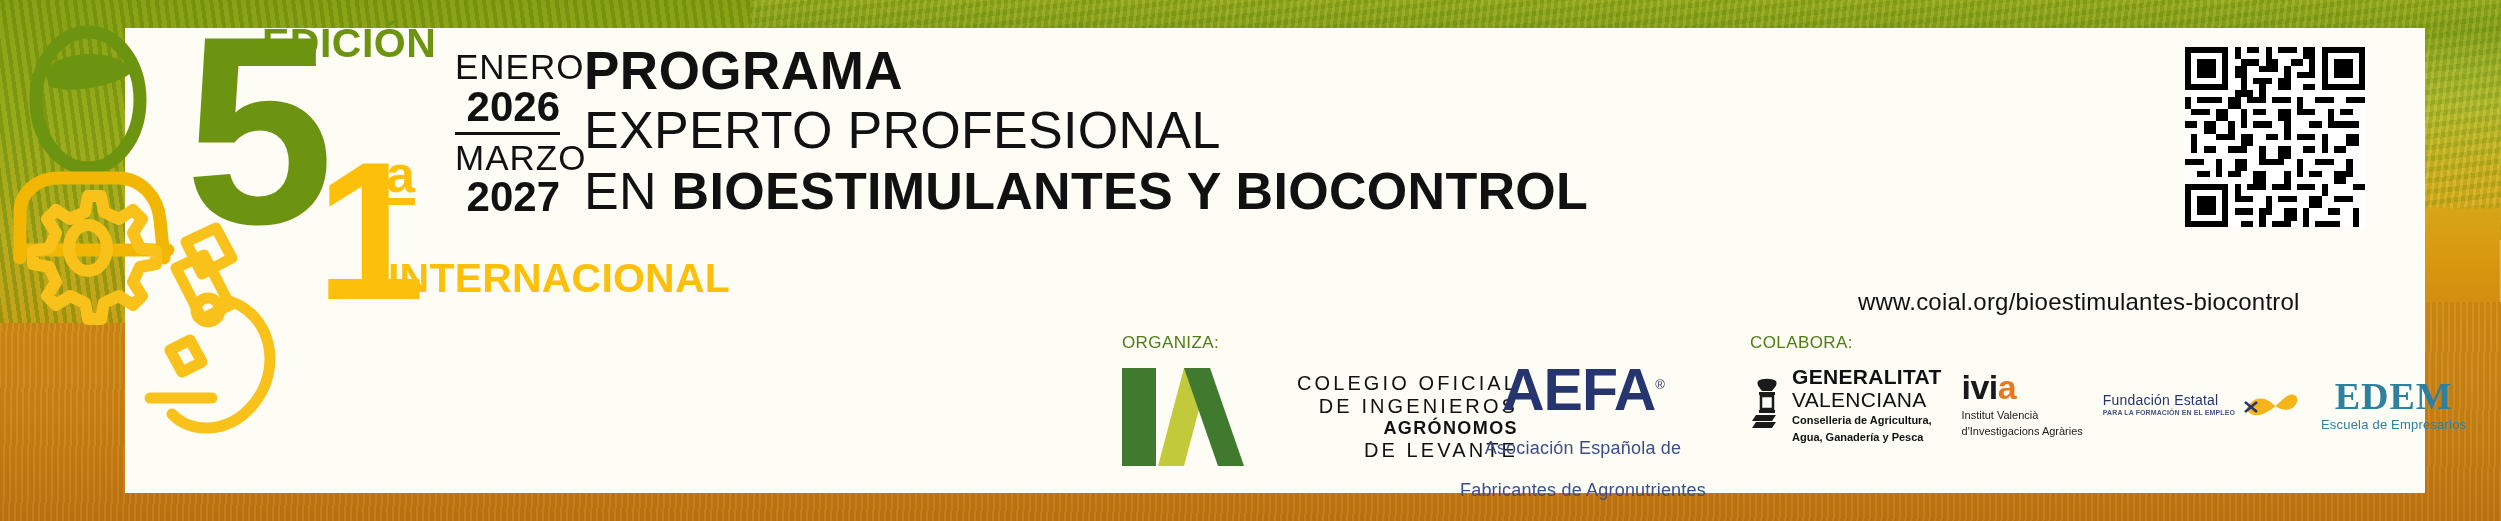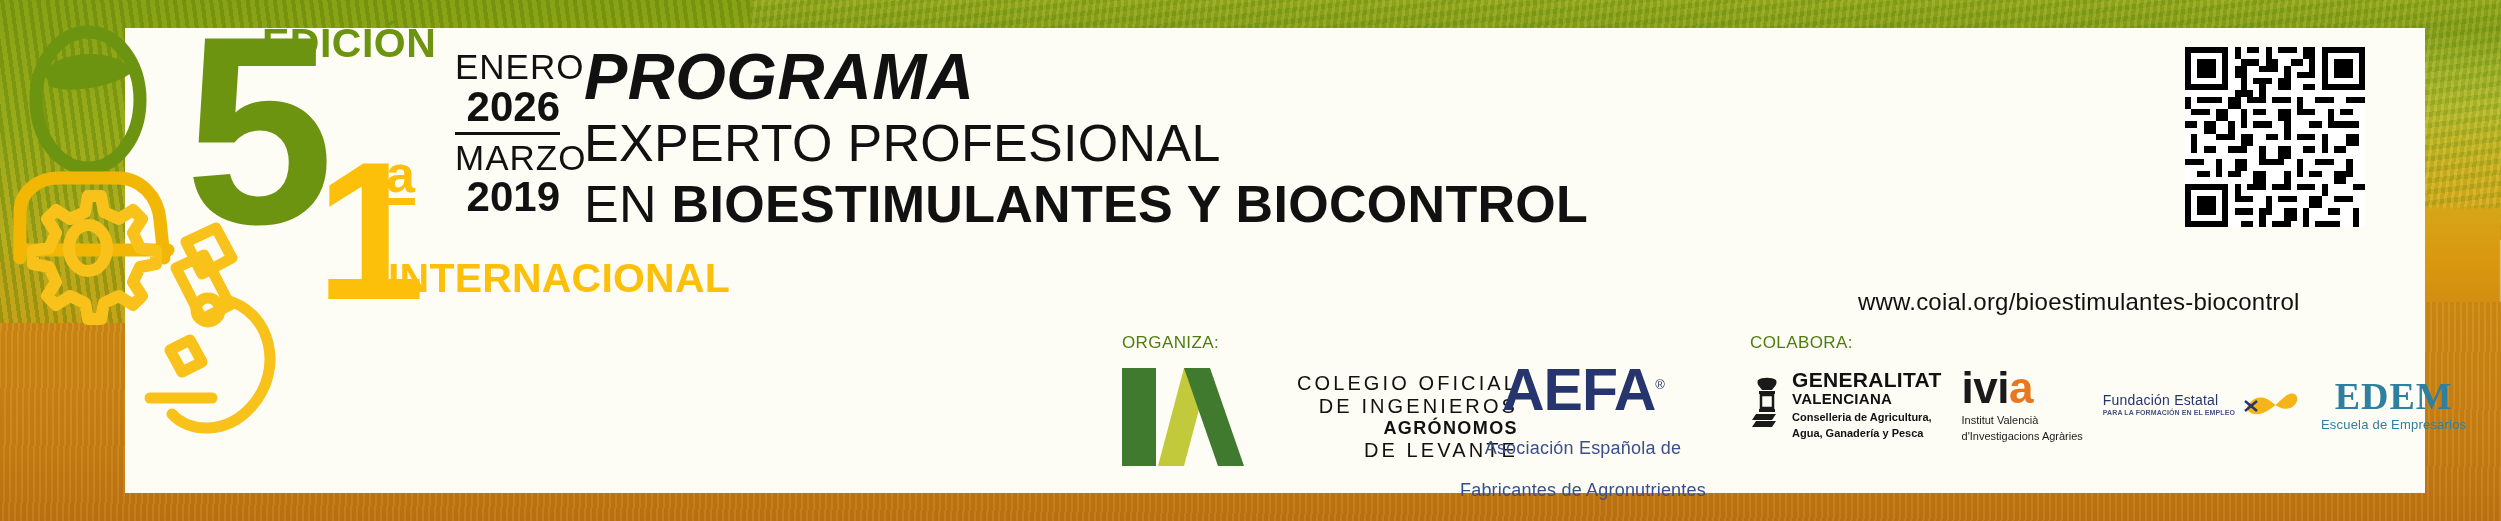--- a/index.html
+++ b/index.html
@@ -88,21 +88,21 @@
   .dates{
     position:absolute;left:455px;top:48px;z-index:7;
     width:105px;text-align:right;color:#111;
   }
   .dates .mon{font-size:35px;font-weight:300;letter-spacing:1px;line-height:1.08;}
   .dates .yr{font-size:42px;font-weight:700;letter-spacing:0px;line-height:1.02;}
   .dates .rule{border-bottom:3px solid #111;margin:3px 0 4px 0;}
 
   
   .title{position:absolute;left:584px;top:42px;z-index:7;color:#111;}
-  .t1{font-size:65px;font-weight:700;letter-spacing:.5px;line-height:1.08;font-style:italic;}
+  .t1{font-size:53px;font-weight:700;letter-spacing:.5px;line-height:1.08;}
   .t2{font-size:52px;font-weight:300;letter-spacing:.3px;line-height:1.12;margin-top:2px;}
   .t3{font-size:52px;font-weight:300;letter-spacing:.3px;line-height:1.12;margin-top:3px;white-space:nowrap;}
   .t3 b{font-weight:700;}
 
   
   .url{
     position:absolute;left:1858px;top:288px;z-index:7;
     font-size:24px;font-weight:400;color:#111;letter-spacing:.2px;white-space:nowrap;
   }
 
@@ -122,25 +122,25 @@
   .aefa-mark{font-size:59px;font-weight:700;color:#26356e;letter-spacing:-1px;line-height:.95;position:relative;}
   .aefa-reg{font-size:13px;vertical-align:super;font-weight:400;}
   .aefa-sub{font-size:18px;color:#3c4d8c;line-height:1.3;margin-top:19px;letter-spacing:.2px;}
 
   .col{position:absolute;left:1750px;top:333px;z-index:7;}
   .col-row{display:flex;align-items:center;gap:20px;margin-top:12px;}
 
   .gva{display:flex;align-items:center;gap:8px;}
   .gva-text{line-height:1.1;color:#111;}
   .gva-text .g1{font-size:21px;font-weight:700;letter-spacing:.3px;}
-  .gva-text .g2{font-size:15px;font-weight:700;letter-spacing:.3px;}
+  .gva-text .g2{font-size:21px;font-weight:400;letter-spacing:.3px;}
   .gva-text .g3{font-size:11px;font-weight:700;margin-top:3px;line-height:1.22;}
 
   .ivia{line-height:1.05;}
-  .ivia-mark{font-size:44px;font-weight:700;color:#1a1a1a;letter-spacing:-.5px;}
+  .ivia-mark{font-size:34px;font-weight:700;color:#1a1a1a;letter-spacing:-.5px;}
   .ivia-mark .a{color:#e8781f;}
   .ivia-sub{font-size:11px;color:#1a1a1a;line-height:1.3;margin-top:2px;}
 
   .fe{display:flex;align-items:center;gap:8px;}
   .fe-text{line-height:1.2;color:#26356e;}
   .fe-text .f1{font-size:14px;font-weight:400;letter-spacing:.2px;}
   .fe-text .f2{font-size:7px;font-weight:700;letter-spacing:.1px;opacity:.85;}
 
   .edem{line-height:1.05;text-align:center;}
   .edem-mark{font-family:"Liberation Serif", serif;font-size:38px;font-weight:700;color:#2f7f9e;letter-spacing:1px;}
@@ -194,21 +194,21 @@
     <span class="one">1</span>
     <span class="ord">a</span>
   </div>
   <div class="internacional">INTERNACIONAL</div>
 
   <div class="dates">
     <div class="mon">ENERO</div>
     <div class="yr">2026</div>
     <div class="rule"></div>
     <div class="mon">MARZO</div>
-    <div class="yr">2019</div>
+    <div class="yr">2027</div>
   </div>
 
   <div class="title">
     <div class="t1">PROGRAMA</div>
     <div class="t2">EXPERTO PROFESIONAL</div>
     <div class="t3"><span>EN </span><b>BIOESTIMULANTES Y BIOCONTROL</b></div>
   </div>
 
   <div class="url">www.coial.org/bioestimulantes-biocontrol</div>
 

